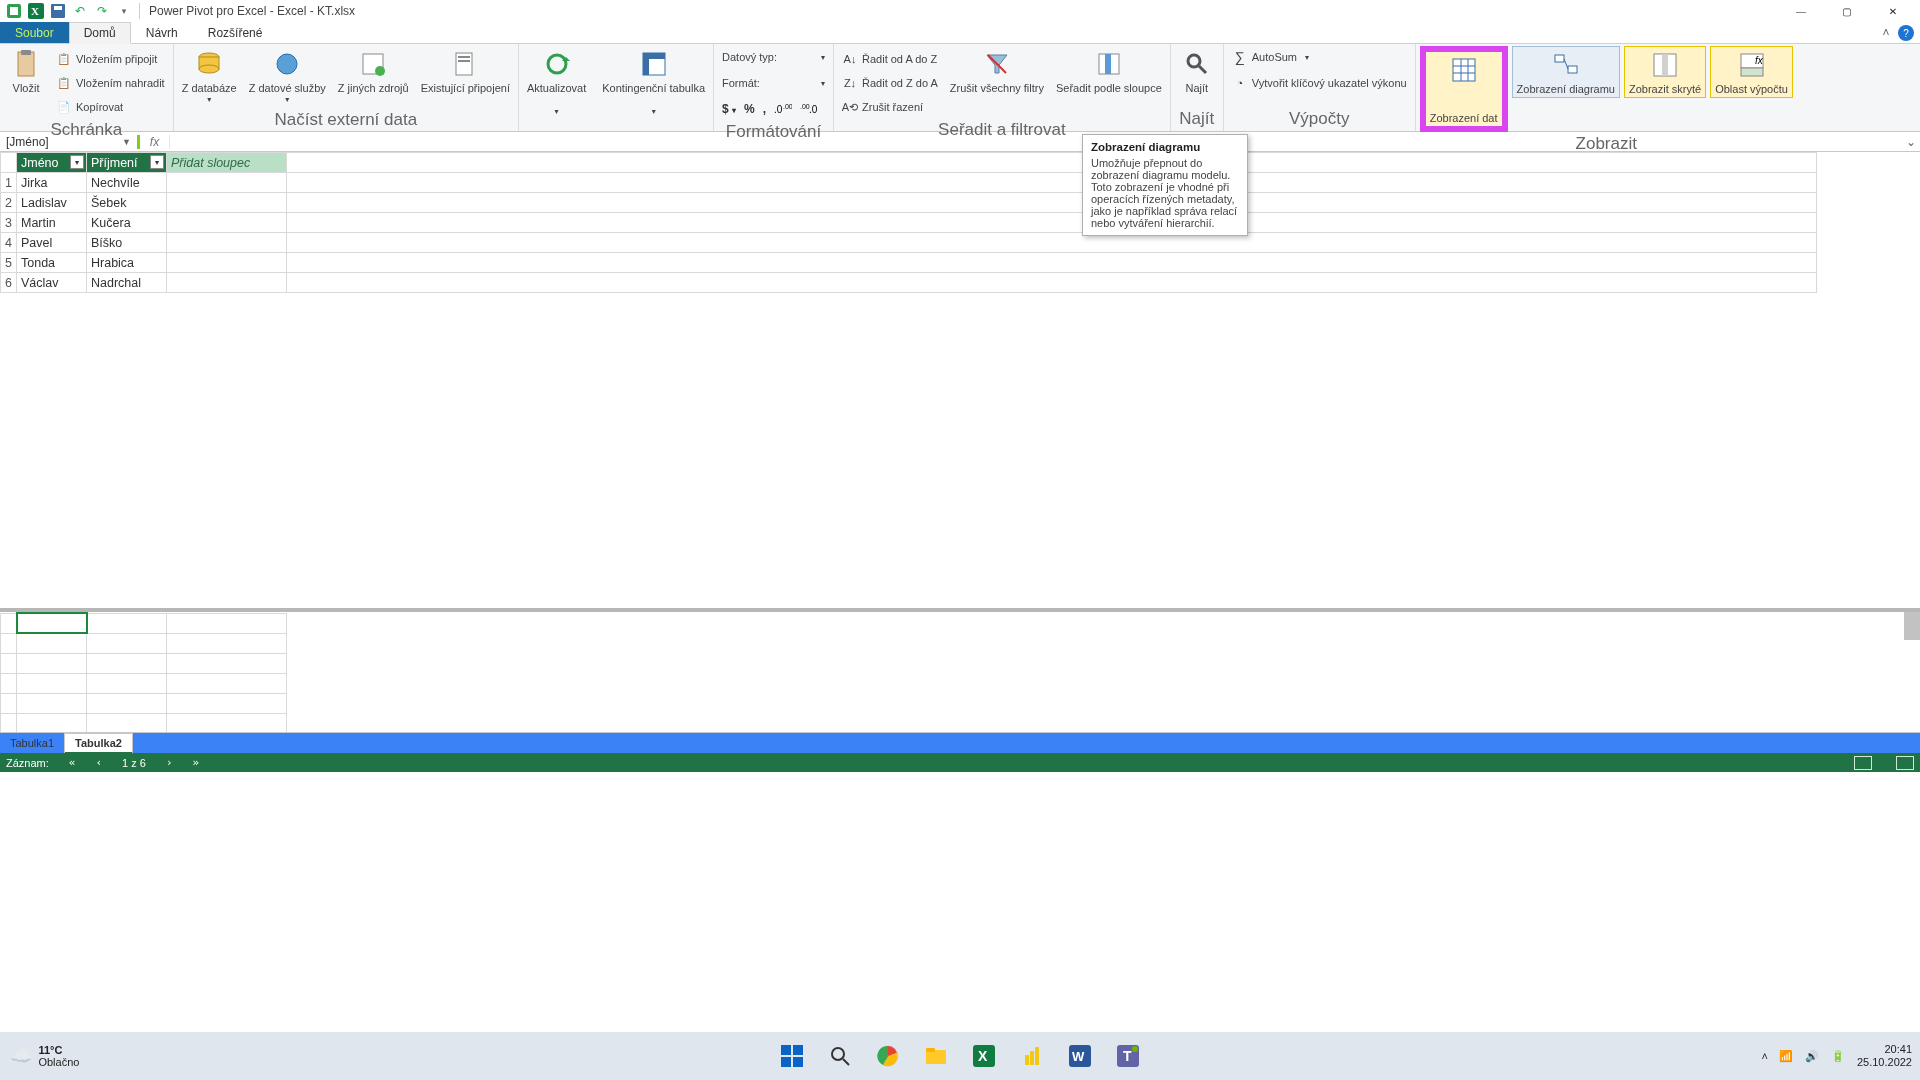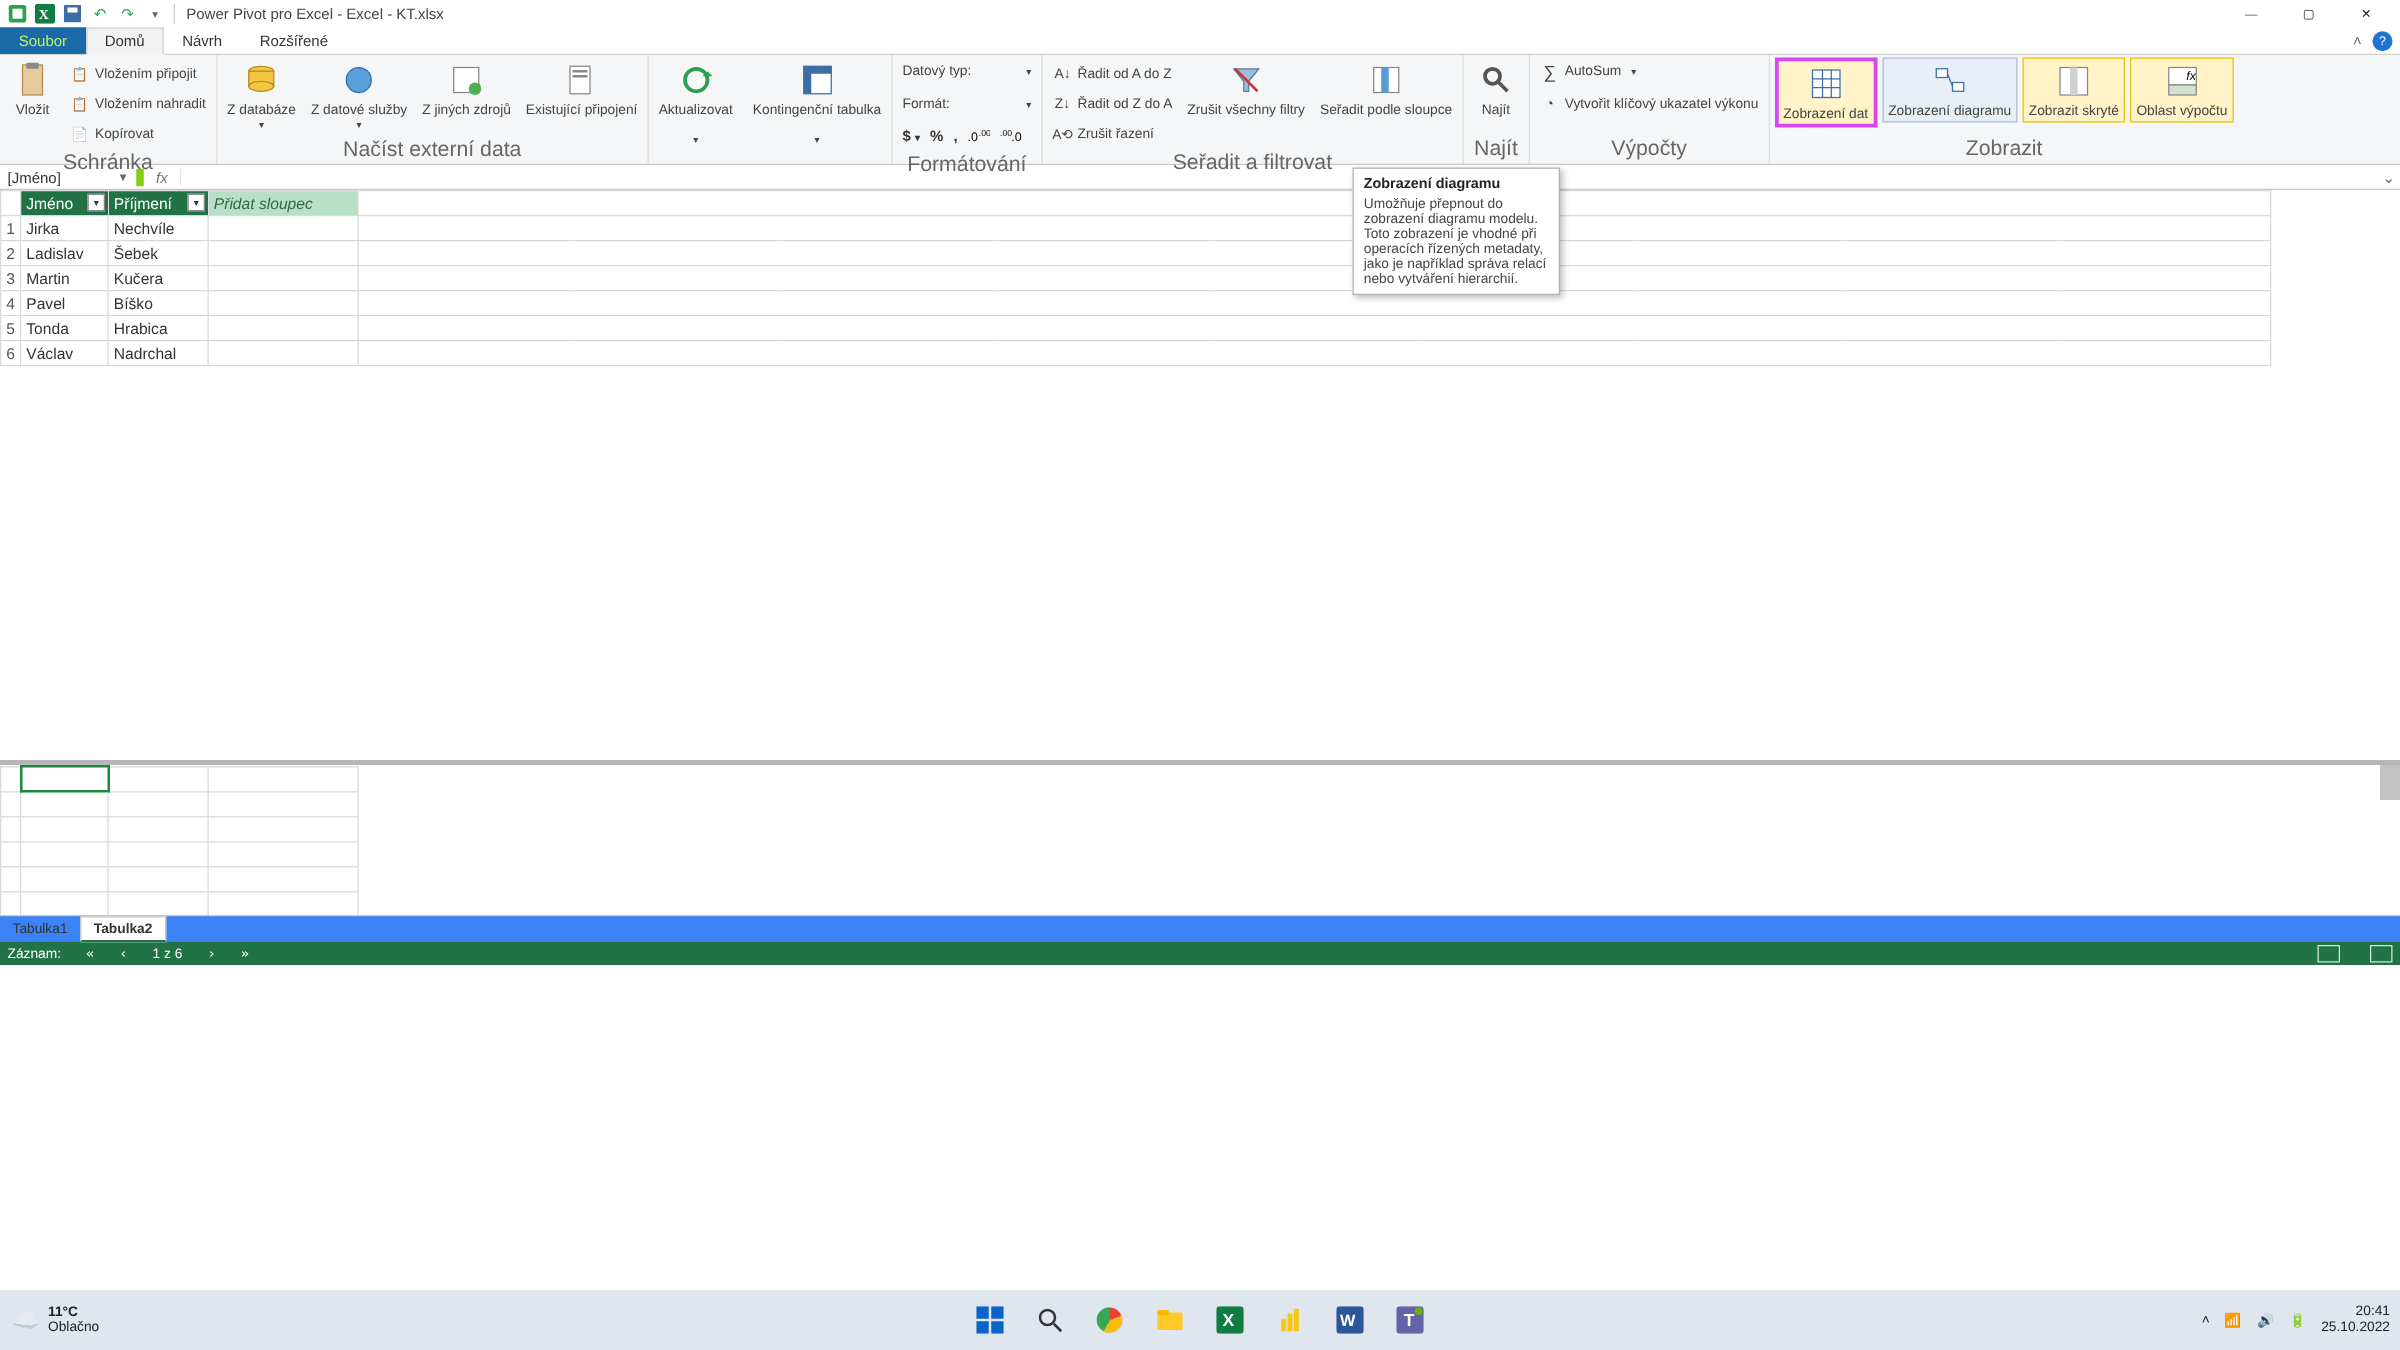--- a/index.html
+++ b/index.html
@@ -40,21 +40,21 @@
   .bigbtn{display:flex;flex-direction:column;align-items:center;justify-content:flex-start;min-width:44px;padding:2px 4px;text-align:center;line-height:12px;font-size:11px;color:#444;}
   .bigbtn .ico{width:32px;height:32px;margin-bottom:2px;display:flex;align-items:center;justify-content:center;}
   .stack{display:flex;flex-direction:column;gap:2px;padding-top:2px;}
   .smallrow{display:flex;align-items:center;gap:4px;font-size:11px;color:#444;height:22px;padding:0 4px;}
   .smallrow .mini{width:16px;height:16px;display:flex;align-items:center;justify-content:center;}
   .fmt-row{display:flex;align-items:center;gap:8px;height:22px;padding:0 4px;}
   .highlight-btn{background:#fff3c7;border:1px solid #e6c200;}
   
   
   .formula-bar{height:20px;display:flex;align-items:center;border-bottom:1px solid #c8c8c8;background:#fff;}
-  .namebox{width:115px;border-right:6px solid #84cc16;display:flex;align-items:center;padding:0 6px;justify-content:space-between;}
+  .namebox{width:140px;border-right:3px solid #84cc16;display:flex;align-items:center;padding:0 6px;justify-content:space-between;}
   .fxlabel{width:30px;text-align:center;font-style:italic;color:#777;border-right:1px solid #e4e4e4;}
   .fxinput{flex:1;padding:0 6px;}
   .fxexpand{width:18px;text-align:center;color:#666;}
   table.grid{border-collapse:collapse;table-layout:fixed;}
   .grid td,.grid th{border:1px solid #d9d9d9;height:20px;padding:0 4px;font-size:12.5px;text-align:left;white-space:nowrap;overflow:hidden;}
   .rownum{width:16px;background:#fff;color:#555;text-align:center;font-size:11px;border-right:1px solid #ccc;}
   th.colhdr{background:var(--excel-green);color:#fff;font-weight:normal;position:relative;}
   th.colhdr .dd{position:absolute;right:2px;top:2px;width:14px;height:14px;background:#fff;border:1px solid #888;display:flex;align-items:center;justify-content:center;font-size:8px;color:#333;}
   th.addcol{background:var(--mint);color:#2f6b47;font-style:italic;font-weight:normal;}
   .grid-area{height:460px;overflow:hidden;border-bottom:4px solid #b7b7b7;}
@@ -342,21 +342,21 @@
       <div class="smallrow">
           <span class="mini">◔</span>
           <span>Vytvořit klíčový ukazatel výkonu</span>
         </div>
     </div>
     <div class="rgroup-label">Výpočty</div>
   </div>
 
   <div class="rgroup" style="border-right:none;">
     <div class="rgroup-body">
-      <div class="bigbtn highlight-btn" style="border:3px solid #d946ef;">
+      <div class="bigbtn highlight-btn" style="border:6px solid #d946ef;gap:24px;">
         <span class="ico">
             <svg width="26" height="26">
               <rect x="2" y="2" width="22" height="22" fill="#fff" stroke="#3a6ea5"></rect>
               <line x1="2" y1="9" x2="24" y2="9" stroke="#3a6ea5"></line>
               <line x1="2" y1="16" x2="24" y2="16" stroke="#3a6ea5"></line>
               <line x1="10" y1="2" x2="10" y2="24" stroke="#3a6ea5"></line>
               <line x1="17" y1="2" x2="17" y2="24" stroke="#3a6ea5"></line>
             </svg>
           </span>
         <span>Zobrazení dat</span>

